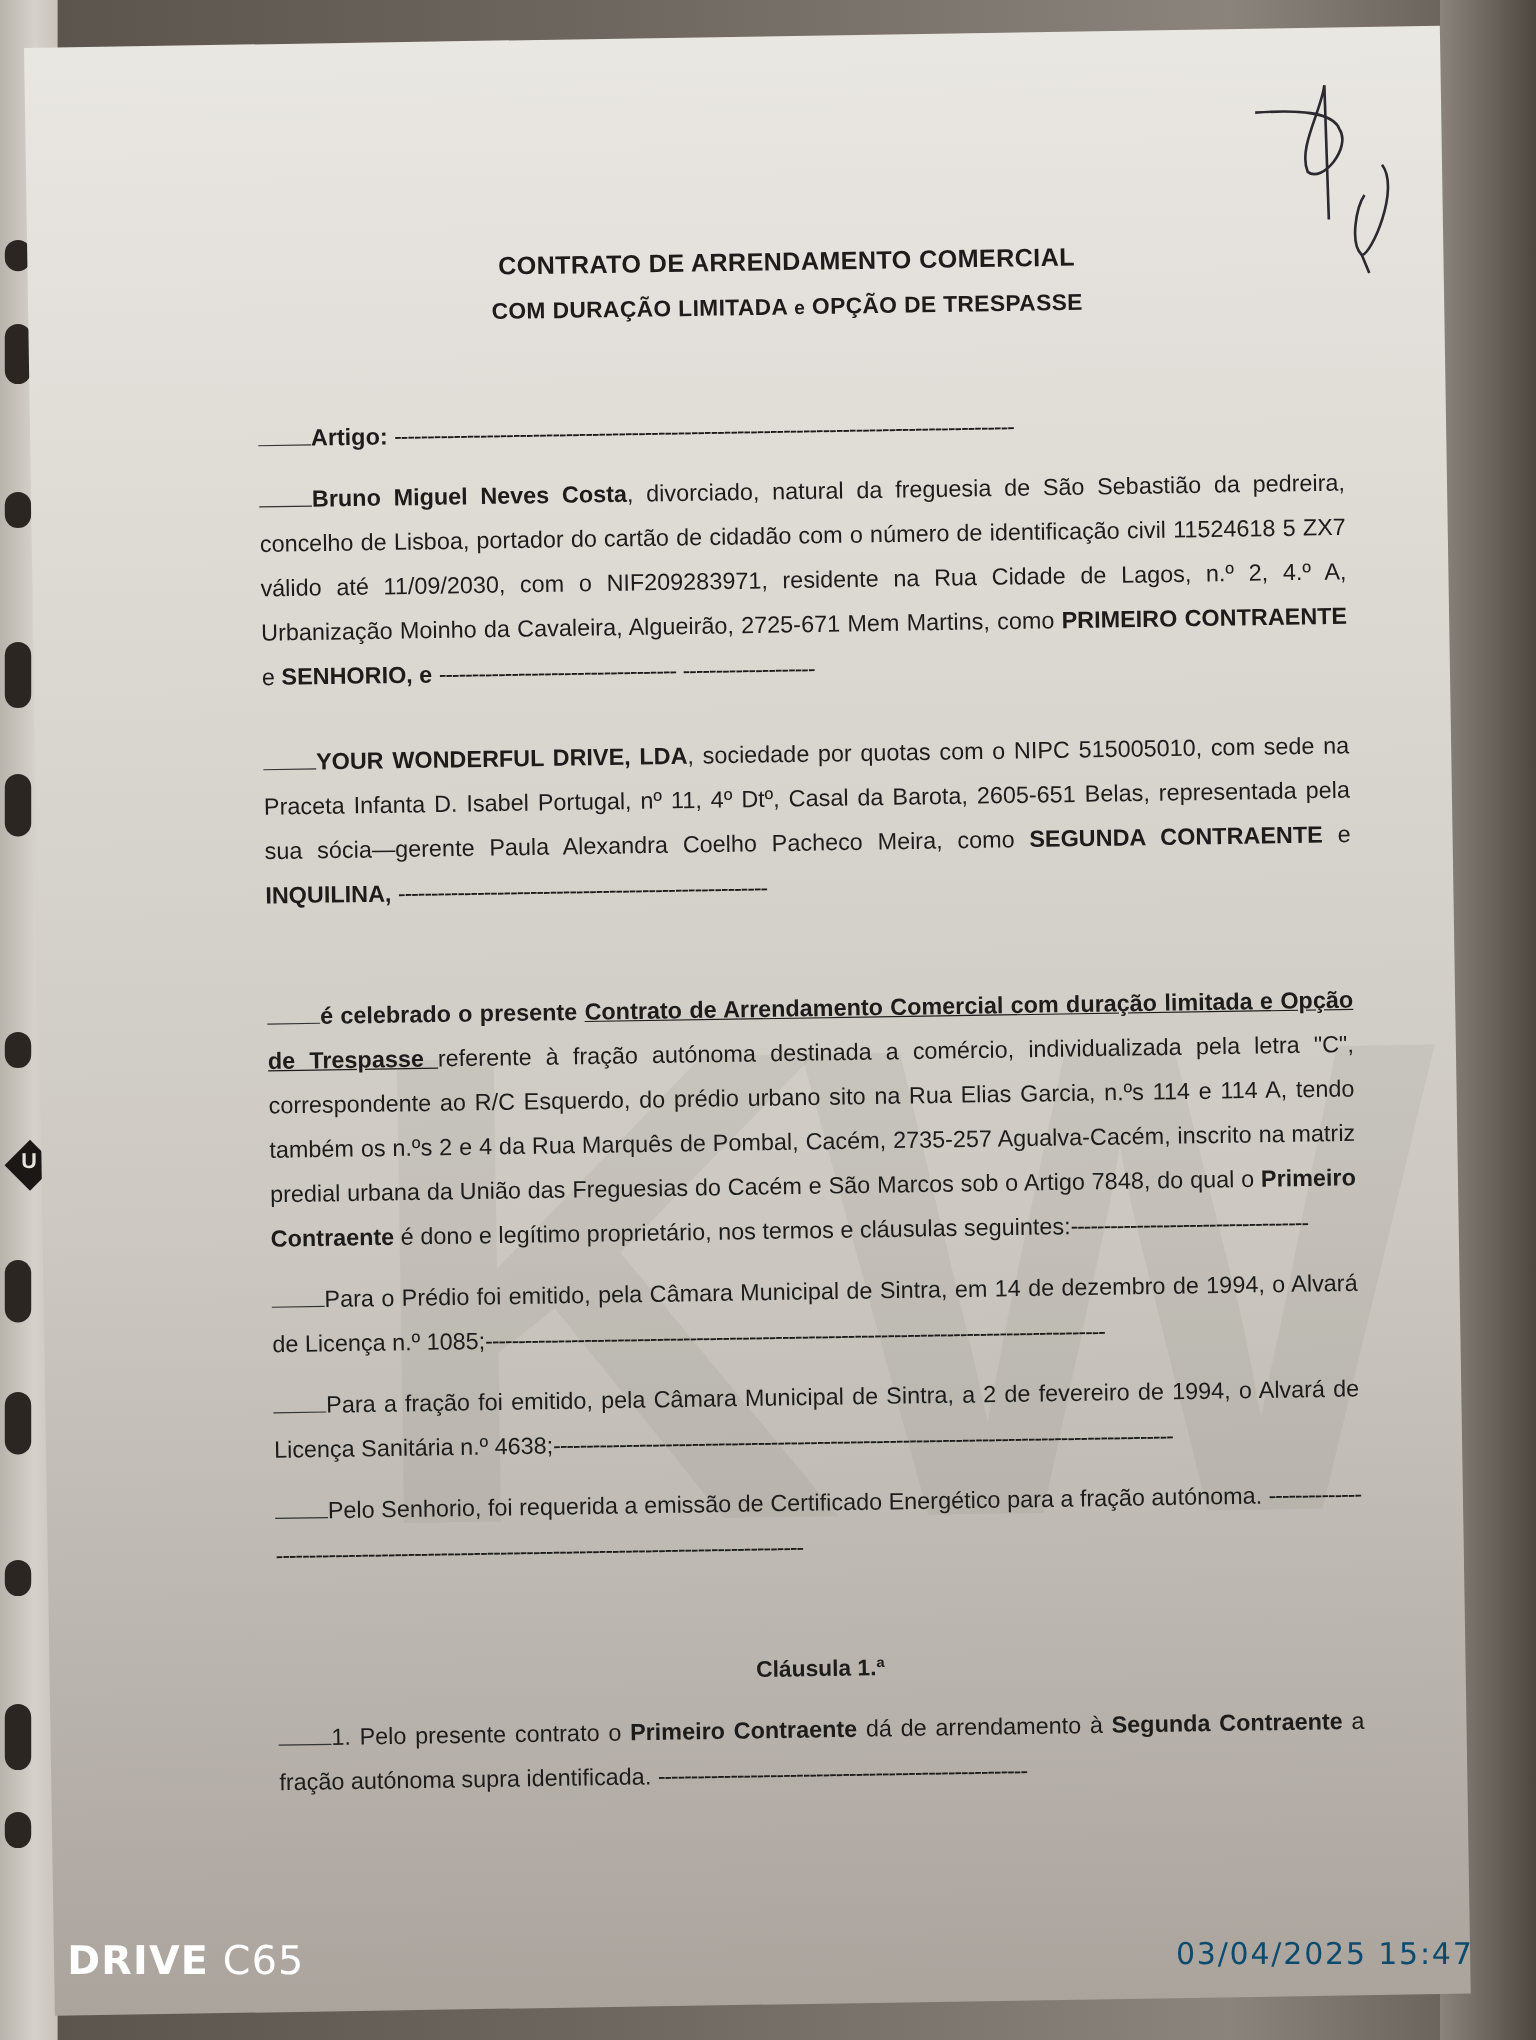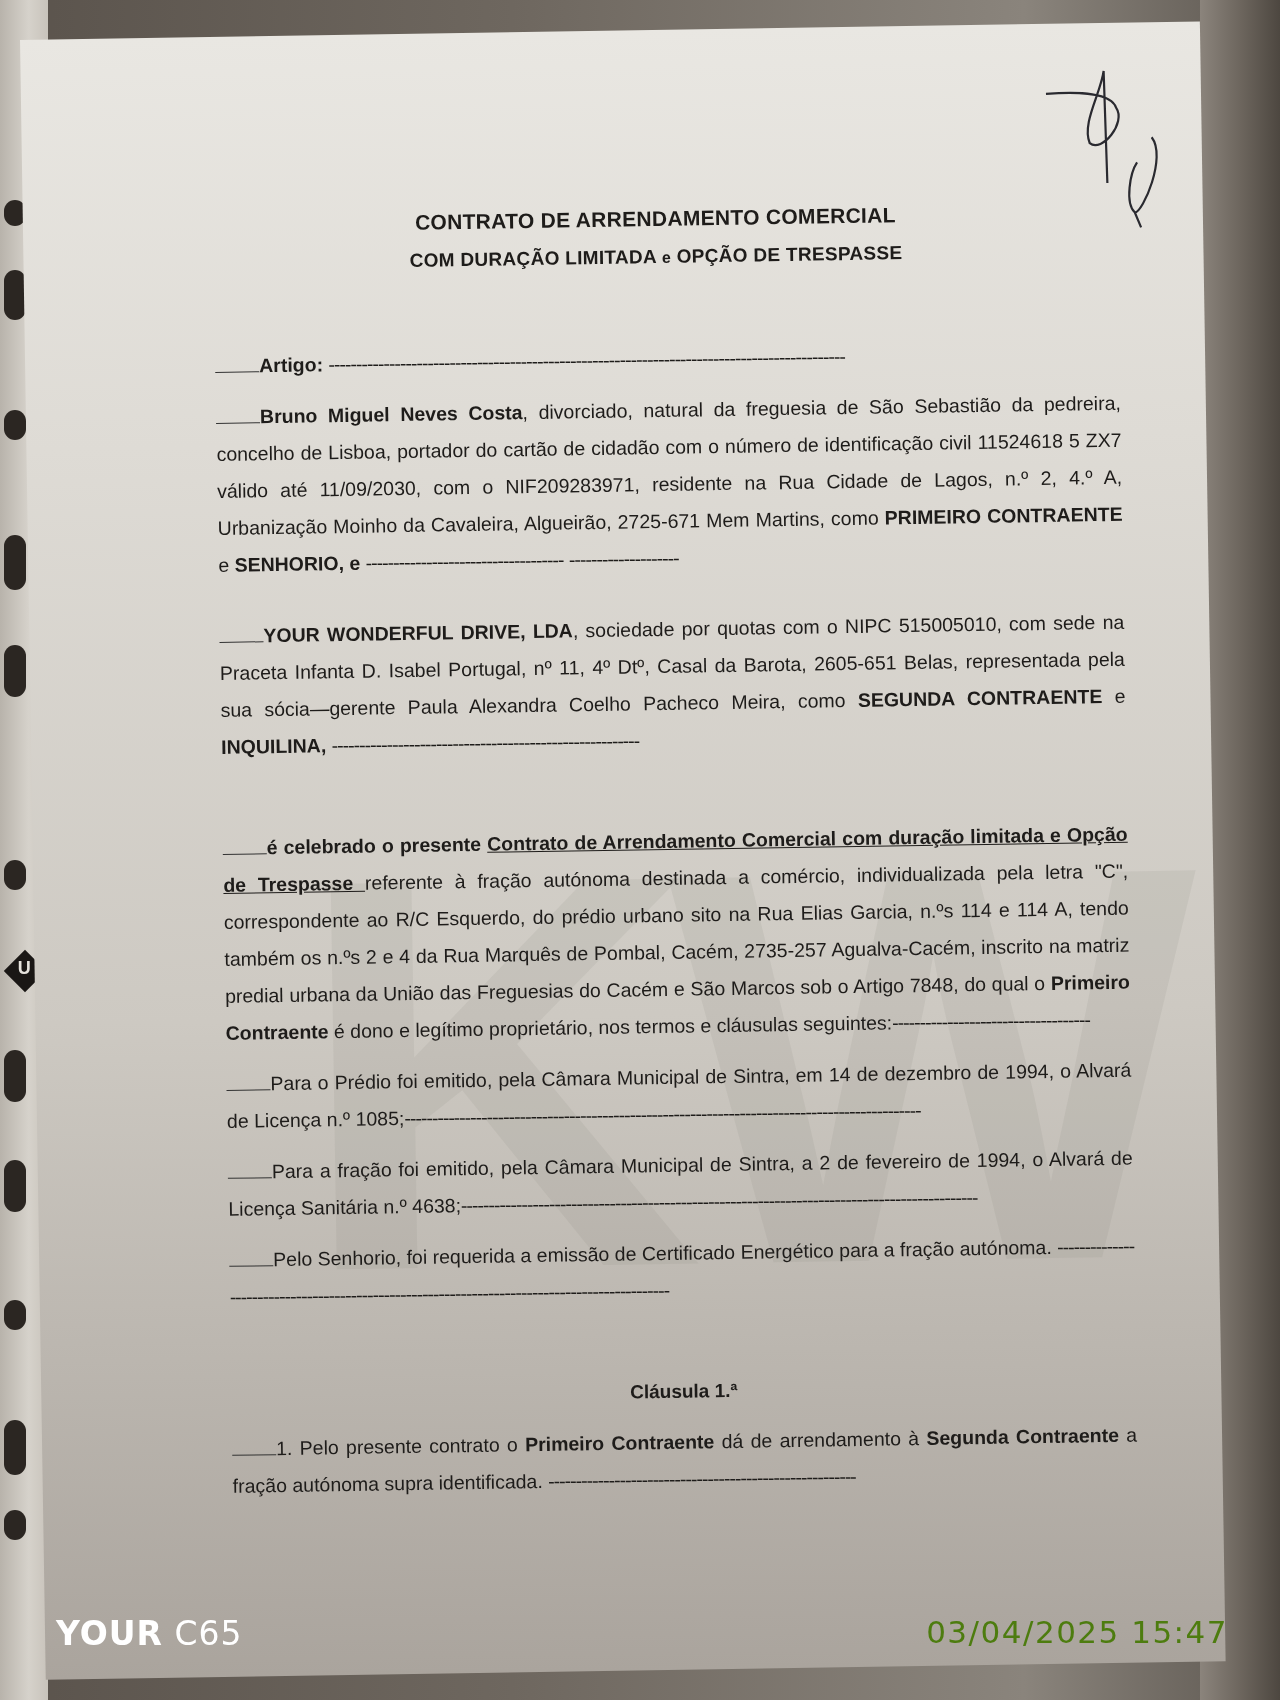--- a/index.html
+++ b/index.html
@@ -61,21 +61,21 @@
   .gap-s { height:14px; }
   .gap-m { height:34px; }
   .gap-l { height:64px; }
   .clause { text-align:center; font-weight:bold; font-size:19px; }
   .stamp {
     position:absolute; left:56px; top:1614px; color:#ffffff; font-size:33px;
     letter-spacing:1px; font-family:"DejaVu Sans", sans-serif;
   }
   .stamp b { font-weight:bold; }
   .stamp-date {
-    position:absolute; right:52px; top:1614px; color:#4d7c0f; font-size:31px;
+    position:absolute; right:52px; top:1614px; color:#0c4a6e; font-size:25px;
     letter-spacing:1.5px; font-family:"DejaVu Sans", sans-serif;
   }
 </style>
 </head>
 <body>
 
 <div class="binder-left">
   <div class="hole" style="top:200px;height:26px;"></div>
   <div class="hole" style="top:270px;height:50px;"></div>
   <div class="hole" style="top:410px;height:30px;"></div>
@@ -157,16 +157,16 @@
     <div class="gap-s"></div>
 
     <p>
       <span class="blank"></span><span>1. Pelo presente contrato o </span><b>Primeiro Contraente</b><span> dá de arrendamento à </span><b>Segunda Contraente</b><span> a fração autónoma supra identificada.</span>
       <span class="dash">--------------------------------------------------------</span>
     </p>
   </div>
 </div>
 
 <div class="stamp">
-  <b>YOUR</b>
+  <b>DRIVE</b>
   <span>C65</span>
 </div>
 <div class="stamp-date">03/04/2025 15:47</div>
 
 </body></html>

